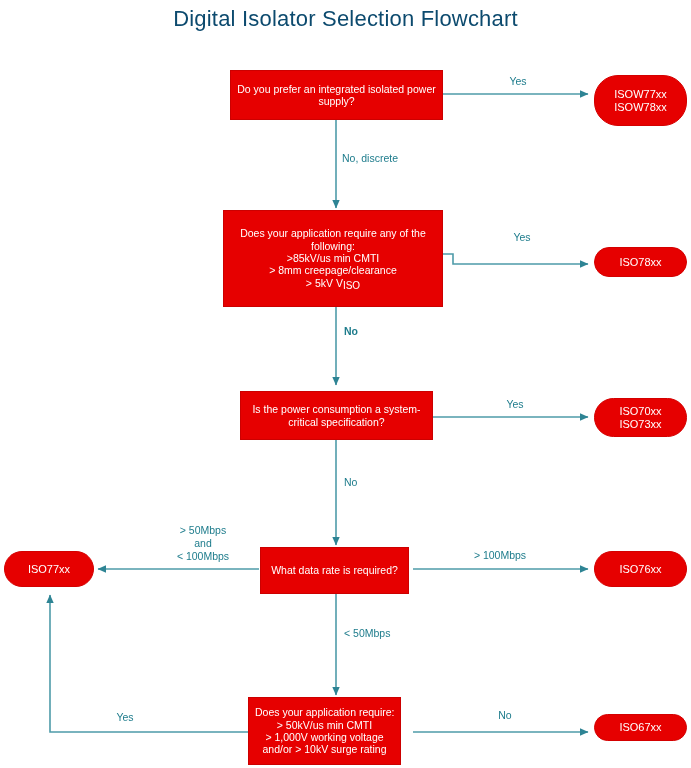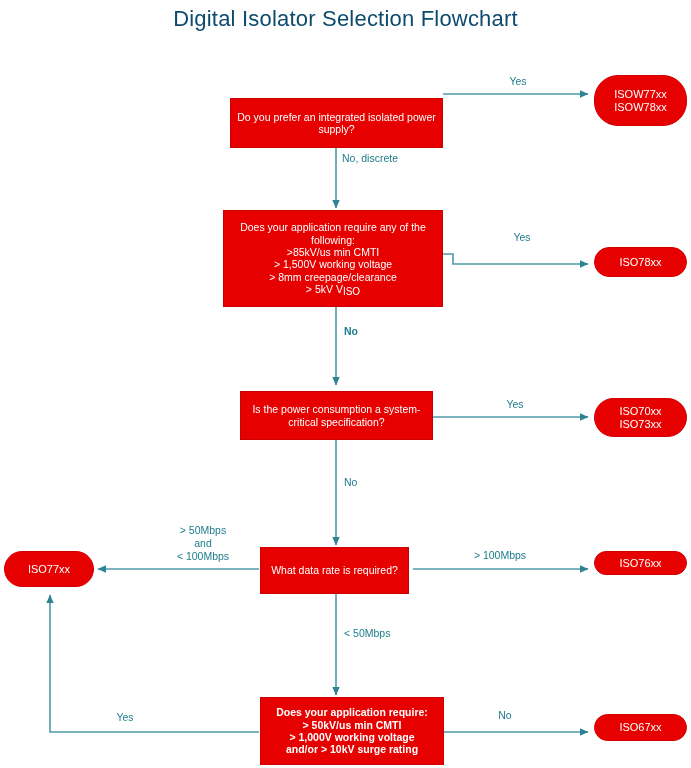--- a/index.html
+++ b/index.html
@@ -124,40 +124,39 @@
       <path d="M413,569 L588,569" marker-end="url(#arr)"></path>
 
       <path d="M336,594 L336,695" marker-end="url(#arr)"></path>
 
       <path d="M413,732 L588,732" marker-end="url(#arr)"></path>
 
       <path d="M259,732 L50,732 L50,595" marker-end="url(#arr)"></path>
     </g>
   </svg>
 
-  <div class="node decision" style="left:230px; top:70px; width:213px; height:50px;margin-top:28px;">
+  <div class="node decision" style="left:230px; top:70px; width:213px; height:50px;">
     <span class="lines">
       <span class="ln">Do you prefer an integrated isolated power</span>
       <span class="ln">supply?</span>
     </span>
   </div>
 
   <div class="node terminal" style="left:594px; top:75px; width:93px; height:51px;">
     <span class="lines">
       <span class="ln">ISOW77xx</span>
       <span class="ln">ISOW78xx</span>
     </span>
   </div>
 
   <div class="node decision" style="left:223px; top:210px; width:220px; height:97px;">
     <span class="lines">
       <span class="ln">Does your application require any of the</span>
       <span class="ln">following:</span>
       <span class="ln">&gt;85kV/us min CMTI</span>
-      <span class="ln">&gt; 1,500V working voltage</span>
       <span class="ln">&gt; 8mm creepage/clearance</span>
       <span class="ln"><span>&gt; 5kV V</span><sub>ISO</sub></span>
     </span>
   </div>
 
   <div class="node terminal" style="left:594px; top:247px; width:93px; height:30px;">
     <span class="lines">
       <span class="ln">ISO78xx</span>
     </span>
   </div>
@@ -181,27 +180,27 @@
       <span class="ln">ISO77xx</span>
     </span>
   </div>
 
   <div class="node decision" style="left:260px; top:547px; width:149px; height:47px;align-items:center;">
     <span class="lines">
       <span class="ln">What data rate is required?</span>
     </span>
   </div>
 
-  <div class="node terminal" style="left:594px; top:551px; width:93px; height:24px;">
+  <div class="node terminal" style="left:594px; top:551px; width:93px; height:36px;">
     <span class="lines">
       <span class="ln">ISO76xx</span>
     </span>
   </div>
 
-  <div class="node decision" style="left:260px; top:697px; width:184px; height:68px;font-weight:bold;">
+  <div class="node decision" style="left:248px; top:697px; width:153px; height:68px;">
     <span class="lines">
       <span class="ln">Does your application require:</span>
       <span class="ln">&gt; 50kV/us min CMTI</span>
       <span class="ln">&gt; 1,000V working voltage</span>
       <span class="ln">and/or &gt; 10kV surge rating</span>
     </span>
   </div>
 
   <div class="node terminal" style="left:594px; top:714px; width:93px; height:27px;">
     <span class="lines">

